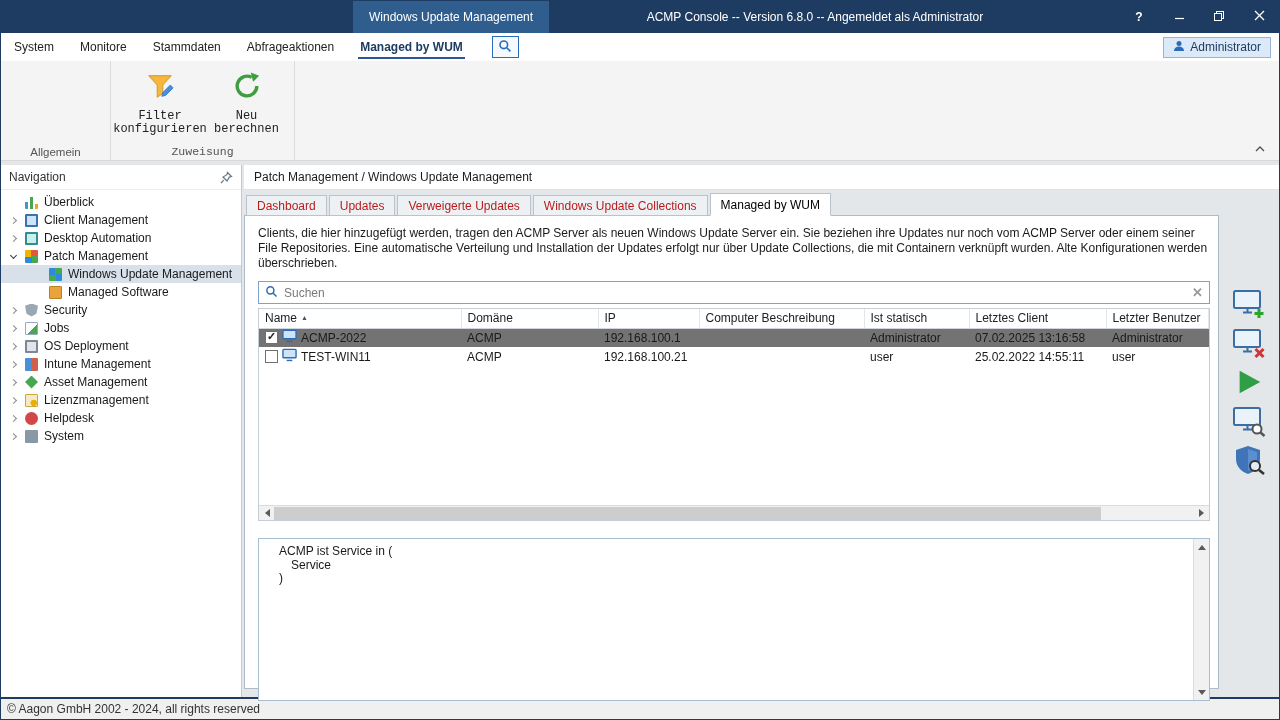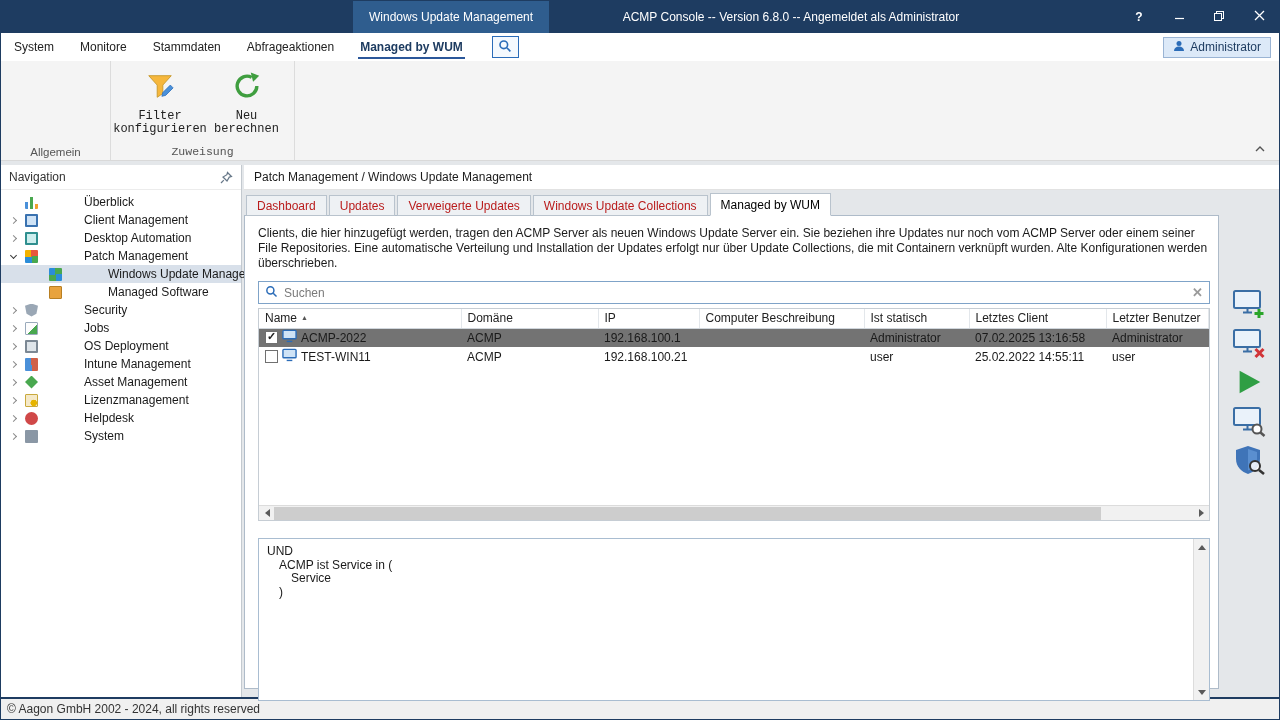--- a/index.html
+++ b/index.html
@@ -4,21 +4,21 @@
 <style>
   * { box-sizing: border-box; margin: 0; padding: 0; }
   html,body { width:1280px; height:720px; }
   body { font-family:"Liberation Sans", sans-serif; font-size:12px; color:#1a1a1a; background:#e4e7ea; }
 
   .window { width:1280px; height:720px; display:flex; flex-direction:column; border:1px solid #1e3c61; background:#e4e7ea; }
 
   
   .titlebar { height:32px; background:#1e3c61; color:#fff; position:relative; display:flex; align-items:center; flex:none; }
   .title-tab { position:absolute; left:352px; top:0; height:32px; background:#2f5d8e; display:flex; align-items:center; padding:0 16px; }
-  .title-text { position:absolute; left:500px; width:580px; text-align:center; color:#fff; }
+  .title-text { position:absolute; left:524px; width:580px; text-align:center; color:#fff; }
   .win-controls { position:absolute; right:0; top:0; height:32px; display:flex; }
   .win-btn { width:40px; height:32px; display:flex; align-items:center; justify-content:center; color:#fff; cursor:default; }
   .win-btn.help { font-weight:bold; }
 
   
   .menubar { height:28px; background:#ffffff; display:flex; align-items:center; padding:0 8px 0 0; flex:none; }
   .menu-item { padding:0 13px; height:28px; line-height:28px; color:#222; position:relative; }
   .menu-item.active { font-weight:bold; color:#1e3c61; }
   .menu-item.active::after { content:""; position:absolute; left:11px; right:11px; bottom:2px; height:2px; background:#2b579a; }
   .menu-search { width:27px; height:22px; border:1px solid #2b6cb8; background:#f4f9fe; display:flex; align-items:center; justify-content:center; margin-left:16px; }
@@ -40,21 +40,21 @@
   
   .sidebar { width:241px; background:#fff; border-right:1px solid #c3c9cf; flex:none; display:flex; flex-direction:column; }
   .nav-header { height:25px; display:flex; align-items:center; padding:0 8px; color:#333; border-bottom:1px solid #ececec; flex:none; }
   .nav-pin { margin-left:auto; display:flex; }
   .tree { padding-top:3px; }
   .tree-item { height:18px; display:flex; align-items:center; padding-left:10px; }
   .chev-box { width:12px; display:flex; align-items:center; flex:none; }
   .chev { width:5px; height:5px; border-right:1.4px solid #8a8a8a; border-bottom:1.4px solid #8a8a8a; transform:rotate(-45deg); }
   .tree-item.expanded .chev { transform:rotate(45deg); border-color:#3a3a3a; margin-top:-2px; }
   .tico { width:13px; height:13px; margin:0 6px 0 2px; flex:none; border-radius:1px; }
-  .tlabel { white-space:nowrap;margin-left:40px; }
+  .tlabel { white-space:nowrap; }
   .tree-item.child { padding-left:34px; }
   .tree-item.sel { background:#d8e0ea; }
 
   .ic-overview { background:
       linear-gradient(to top,#4a90d9 55%,transparent 55%) 0 100%/3px 13px no-repeat,
       linear-gradient(to top,#49a84f 90%,transparent 90%) 5px 100%/3px 13px no-repeat,
       linear-gradient(to top,#f0a030 40%,transparent 40%) 10px 100%/3px 13px no-repeat; }
   .ic-monitor-blue { border:2px solid #3a72b0; background:#cfe3f6; }
   .ic-monitor-teal { border:2px solid #2f8f8f; background:#cdeeee; }
   .ic-quad { background:conic-gradient(#e8563c 0 25%,#49a84f 0 50%,#2b8dd9 0 75%,#f2b200 0); }
@@ -388,21 +388,20 @@
             </table>
             <div class="hscroll">
               <div class="harr left"></div>
               <div class="hthumb"></div>
               <div class="hspacer"></div>
               <div class="harr right"></div>
             </div>
           </div>
 
           <div class="filter-box">
-            <div class="fline">UND</div>
             <div class="fline l1">ACMP ist Service in (</div>
             <div class="fline l2">Service</div>
             <div class="fline l1">)</div>
             <div class="vscroll">
               <div class="varr up"></div>
               <div class="varr down"></div>
             </div>
           </div>
         </div>
 

